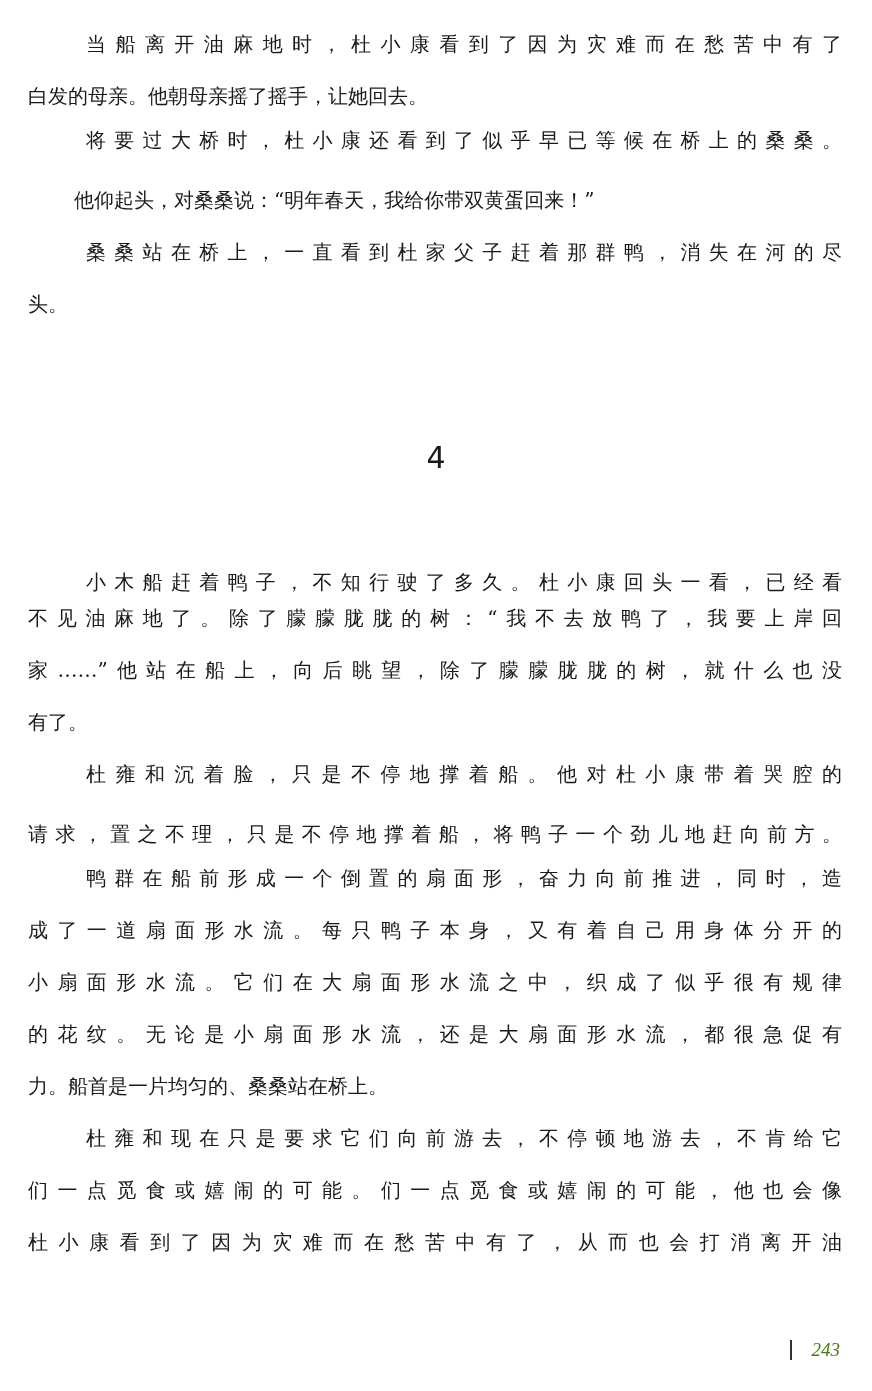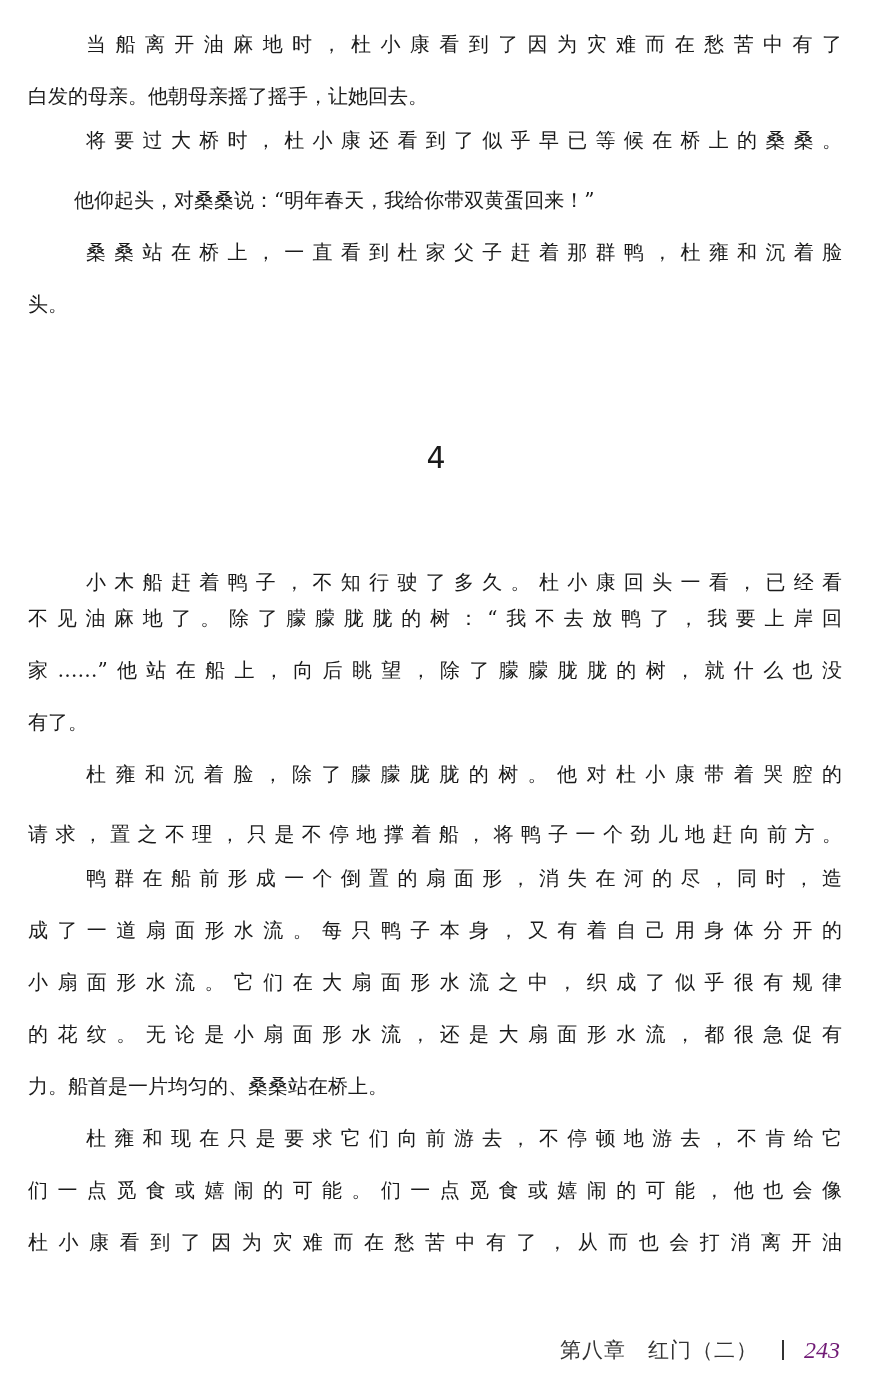--- a/index.html
+++ b/index.html
@@ -68,56 +68,55 @@
     .footer .divider {
       display: inline-block;
       width: 2px;
       height: 20px;
       background: #333333;
       margin: 0 20px 0 24px;
     }
     .footer .page-num {
       font-family: "Liberation Serif", "DejaVu Serif", serif;
       font-style: italic;
-      font-size: 24px;
-      color: #701a75;
+      font-size: 19px;
+      color: #4d7c0f;
     }
   </style>
 </head>
 <body>
 
 <div class="page">
 
   <div class="line indent" style="top:24px;">当船离开油麻地时，杜小康看到了因为灾难而在愁苦中有了</div>
   <div class="line last" style="top:76px;">白发的母亲。他朝母亲摇了摇手，让她回去。</div>
 
   <div class="line indent" style="top:120px;">将要过大桥时，杜小康还看到了似乎早已等候在桥上的桑桑。</div>
   <div class="line last" style="top:180px;margin-left:46px;">他仰起头，对桑桑说：“明年春天，我给你带双黄蛋回来！”</div>
 
-  <div class="line indent" style="top:232px;">桑桑站在桥上，一直看到杜家父子赶着那群鸭，杜雍和沉着脸</div>
+  <div class="line indent" style="top:232px;">桑桑站在桥上，一直看到杜家父子赶着那群鸭，消失在河的尽</div>
   <div class="line last" style="top:284px;">头。</div>
 
   <div class="line indent" style="top:562px;">小木船赶着鸭子，不知行驶了多久。杜小康回头一看，已经看</div>
   <div class="line" style="top:598px;">不见油麻地了。除了朦朦胧胧的树：“我不去放鸭了，我要上岸回</div>
   <div class="line" style="top:650px;">家……”他站在船上，向后眺望，除了朦朦胧胧的树，就什么也没</div>
   <div class="line last" style="top:702px;">有了。</div>
 
-  <div class="line indent" style="top:754px;">杜雍和沉着脸，除了朦朦胧胧的树。他对杜小康带着哭腔的</div>
+  <div class="line indent" style="top:754px;">杜雍和沉着脸，只是不停地撑着船。他对杜小康带着哭腔的</div>
   <div class="line" style="top:806px;margin-top:8px;">请求，置之不理，只是不停地撑着船，将鸭子一个劲儿地赶向前方。</div>
 
-  <div class="line indent" style="top:858px;">鸭群在船前形成一个倒置的扇面形，消失在河的尽，同时，造</div>
+  <div class="line indent" style="top:858px;">鸭群在船前形成一个倒置的扇面形，奋力向前推进，同时，造</div>
   <div class="line" style="top:910px;">成了一道扇面形水流。每只鸭子本身，又有着自己用身体分开的</div>
   <div class="line" style="top:962px;">小扇面形水流。它们在大扇面形水流之中，织成了似乎很有规律</div>
   <div class="line" style="top:1014px;">的花纹。无论是小扇面形水流，还是大扇面形水流，都很急促有</div>
   <div class="line last" style="top:1066px;">力。船首是一片均匀的、桑桑站在桥上。</div>
 
   <div class="line indent" style="top:1118px;">杜雍和现在只是要求它们向前游去，不停顿地游去，不肯给它</div>
   <div class="line" style="top:1170px;">们一点觅食或嬉闹的可能。们一点觅食或嬉闹的可能，他也会像</div>
   <div class="line" style="top:1222px;">杜小康看到了因为灾难而在愁苦中有了，从而也会打消离开油</div>
 </div>
 
 <div class="section-number">4</div>
 
 <div class="footer">
-  <span class="chapter">第八章　红门（二）</span>
   <span class="divider"></span>
   <span class="page-num">243</span>
 </div>
 
 </body></html>

